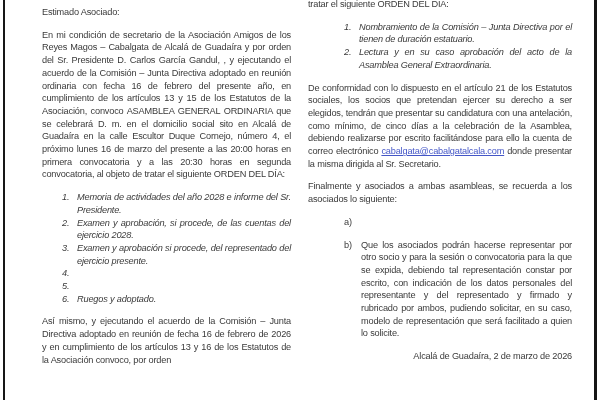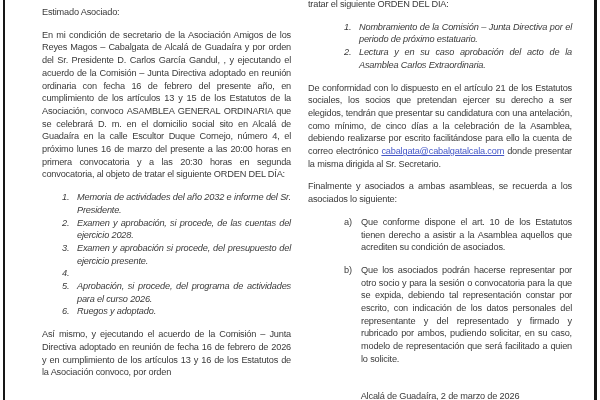--- a/index.html
+++ b/index.html
@@ -67,23 +67,22 @@
   .point-item {
     display: flex;
     padding-left: 36px;
     text-align: justify;
     margin: 0 0 10px 0;
   }
   .point-item .num { flex: 0 0 auto; width: 17px; }
   .point-item .txt { flex: 1 1 auto; }
 
   .dateline {
-    text-align: center;
-    margin-top: 24px;
-    text-decoration: underline;
+    text-align: right;
+    margin-top: 10px;
   }
   a.email-link {
     color: #4456c7;
   }
 </style>
 </head>
 <body>
 
 <div id="screen">
   <div class="scan-edge left"></div>
@@ -92,67 +91,65 @@
   <div class="page">
 
     <div class="col left">
       <p class="para salutation">Estimado Asociado:</p>
 
       <p class="para">En mi condición de secretario de la Asociación Amigos de los Reyes Magos – Cabalgata de Alcalá de Guadaíra y por orden del Sr. Presidente D. Carlos García Gandul, , y ejecutando el acuerdo de la Comisión – Junta Directiva adoptado en reunión ordinaria con fecha 16 de febrero del presente año, en cumplimiento de los artículos 13 y 15 de los Estatutos de la Asociación, convoco ASAMBLEA GENERAL ORDINARIA que se celebrará D. m. en el domicilio social sito en Alcalá de Guadaíra en la calle Escultor Duque Cornejo, número 4, el próximo lunes 16 de marzo del presente a las 20:00 horas en primera convocatoria y a las 20:30 horas en segunda convocatoria, al objeto de tratar el siguiente ORDEN DEL DÍA:</p>
 
       <div class="agenda">
         <div class="agenda-item">
           <span class="num">1.</span>
-          <span class="txt">Memoria de actividades del año 2032 e informe del Sr. Presidente.</span>
+          <span class="txt">Memoria de actividades del año 2028 e informe del Sr. Presidente.</span>
         </div>
         <div class="agenda-item">
           <span class="num">2.</span>
           <span class="txt">Examen y aprobación, si procede, de las cuentas del ejercicio 2028.</span>
         </div>
         <div class="agenda-item">
           <span class="num">3.</span>
-          <span class="txt">Examen y aprobación si procede, del presupuesto del ejercicio presente.</span>
+          <span class="txt">Examen y aprobación si procede, del representado del ejercicio presente.</span>
         </div>
         <div class="agenda-item">
           <span class="num">4.</span>
         </div>
         <div class="agenda-item">
           <span class="num">5.</span>
-          <span class="txt">Aprobación, si procede, del programa de actividades para el curso 2026.</span>
         </div>
         <div class="agenda-item">
           <span class="num">6.</span>
           <span class="txt">Ruegos y adoptado.</span>
         </div>
       </div>
 
       <p class="para">Así mismo, y ejecutando el acuerdo de la Comisión – Junta Directiva adoptado en reunión de fecha 16 de febrero de 2026 y en cumplimiento de los artículos 13 y 16 de los Estatutos de la Asociación convoco, por orden</p>
     </div>
 
     <div class="col right">
       <p class="para">tratar el siguiente ORDEN DEL DÍA:</p>
 
       <div class="agenda">
         <div class="agenda-item">
           <span class="num">1.</span>
-          <span class="txt">Nombramiento de la Comisión – Junta Directiva por el periodo de próximo estatuario.</span>
+          <span class="txt">Nombramiento de la Comisión – Junta Directiva por el tienen de duración estatuario.</span>
         </div>
         <div class="agenda-item">
           <span class="num">2.</span>
-          <span class="txt">Lectura y en su caso aprobación del acto de la Asamblea Carlos Extraordinaria.</span>
+          <span class="txt">Lectura y en su caso aprobación del acto de la Asamblea General Extraordinaria.</span>
         </div>
       </div>
 
       <p class="para"><span>De conformidad con lo dispuesto en el artículo 21 de los Estatutos sociales, los socios que pretendan ejercer su derecho a ser elegidos, tendrán que presentar su candidatura con una antelación, como mínimo, de cinco días a la celebración de la Asamblea, debiendo realizarse por escrito facilitándose para ello la cuenta de correo electrónico</span> <a class="email-link" href="#">cabalgata@cabalgatalcala.com</a> <span>donde presentar la misma dirigida al Sr. Secretario.</span></p>
 
       <p class="para">Finalmente y asociados a ambas asambleas, se recuerda a los asociados lo siguiente:</p>
 
       <div class="point-item">
         <span class="num">a)</span>
-        <span class="txt">Que conforme dispone el art. 10 de los Estatutos tienen derecho a asistir a la Asamblea aquellos que acrediten su condición de asociados.</span>
       </div>
       <div class="point-item">
         <span class="num">b)</span>
         <span class="txt">Que los asociados podrán hacerse representar por otro socio y para la sesión o convocatoria para la que se expida, debiendo tal representación constar por escrito, con indicación de los datos personales del representante y del representado y firmado y rubricado por ambos, pudiendo solicitar, en su caso, modelo de representación que será facilitado a quien lo solicite.</span>
       </div>
 
       <p class="dateline">Alcalá de Guadaíra, 2 de marzo de 2026</p>
     </div>
 
   </div>

